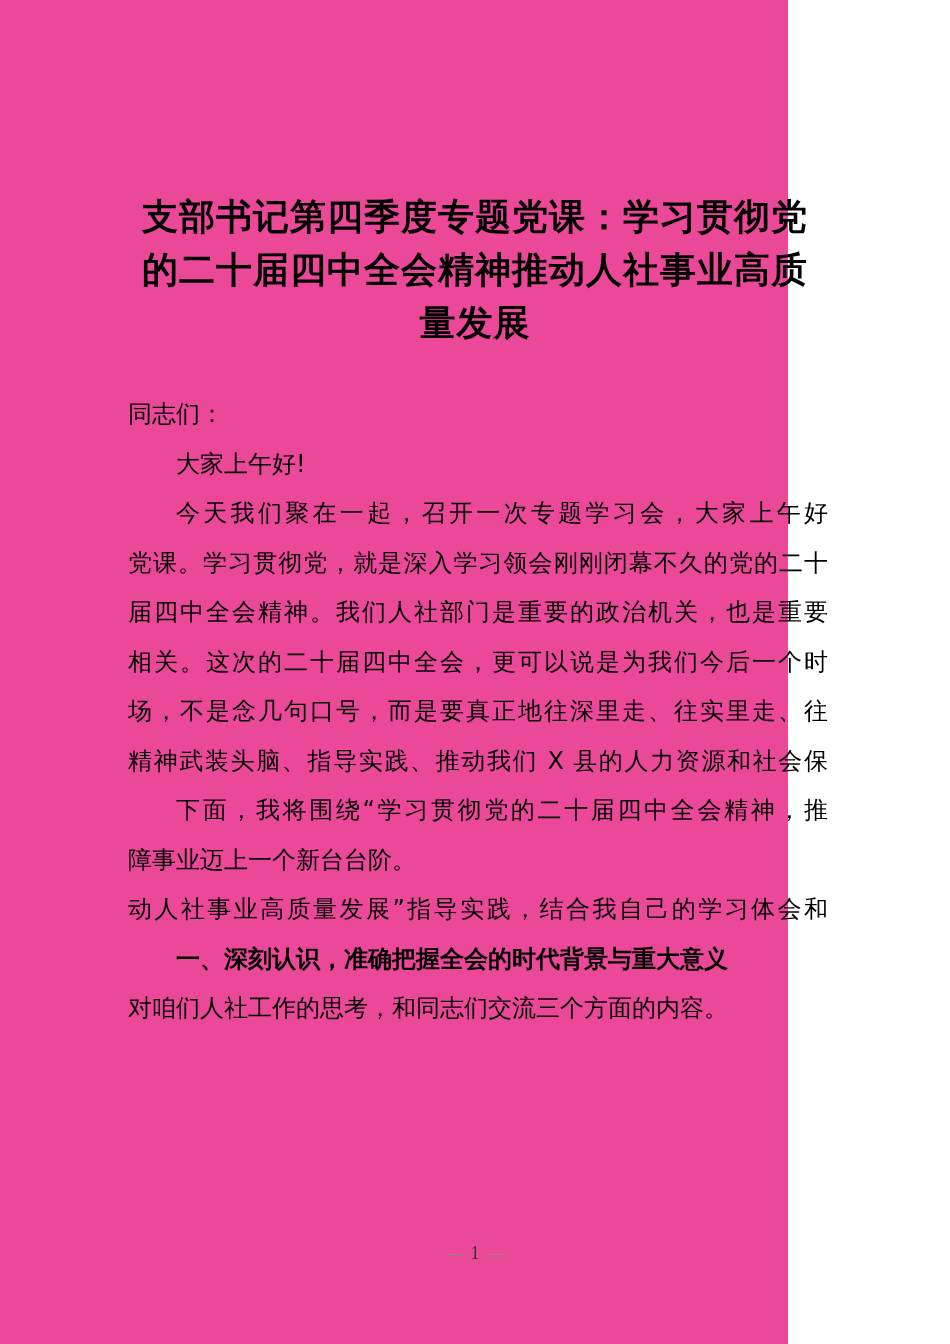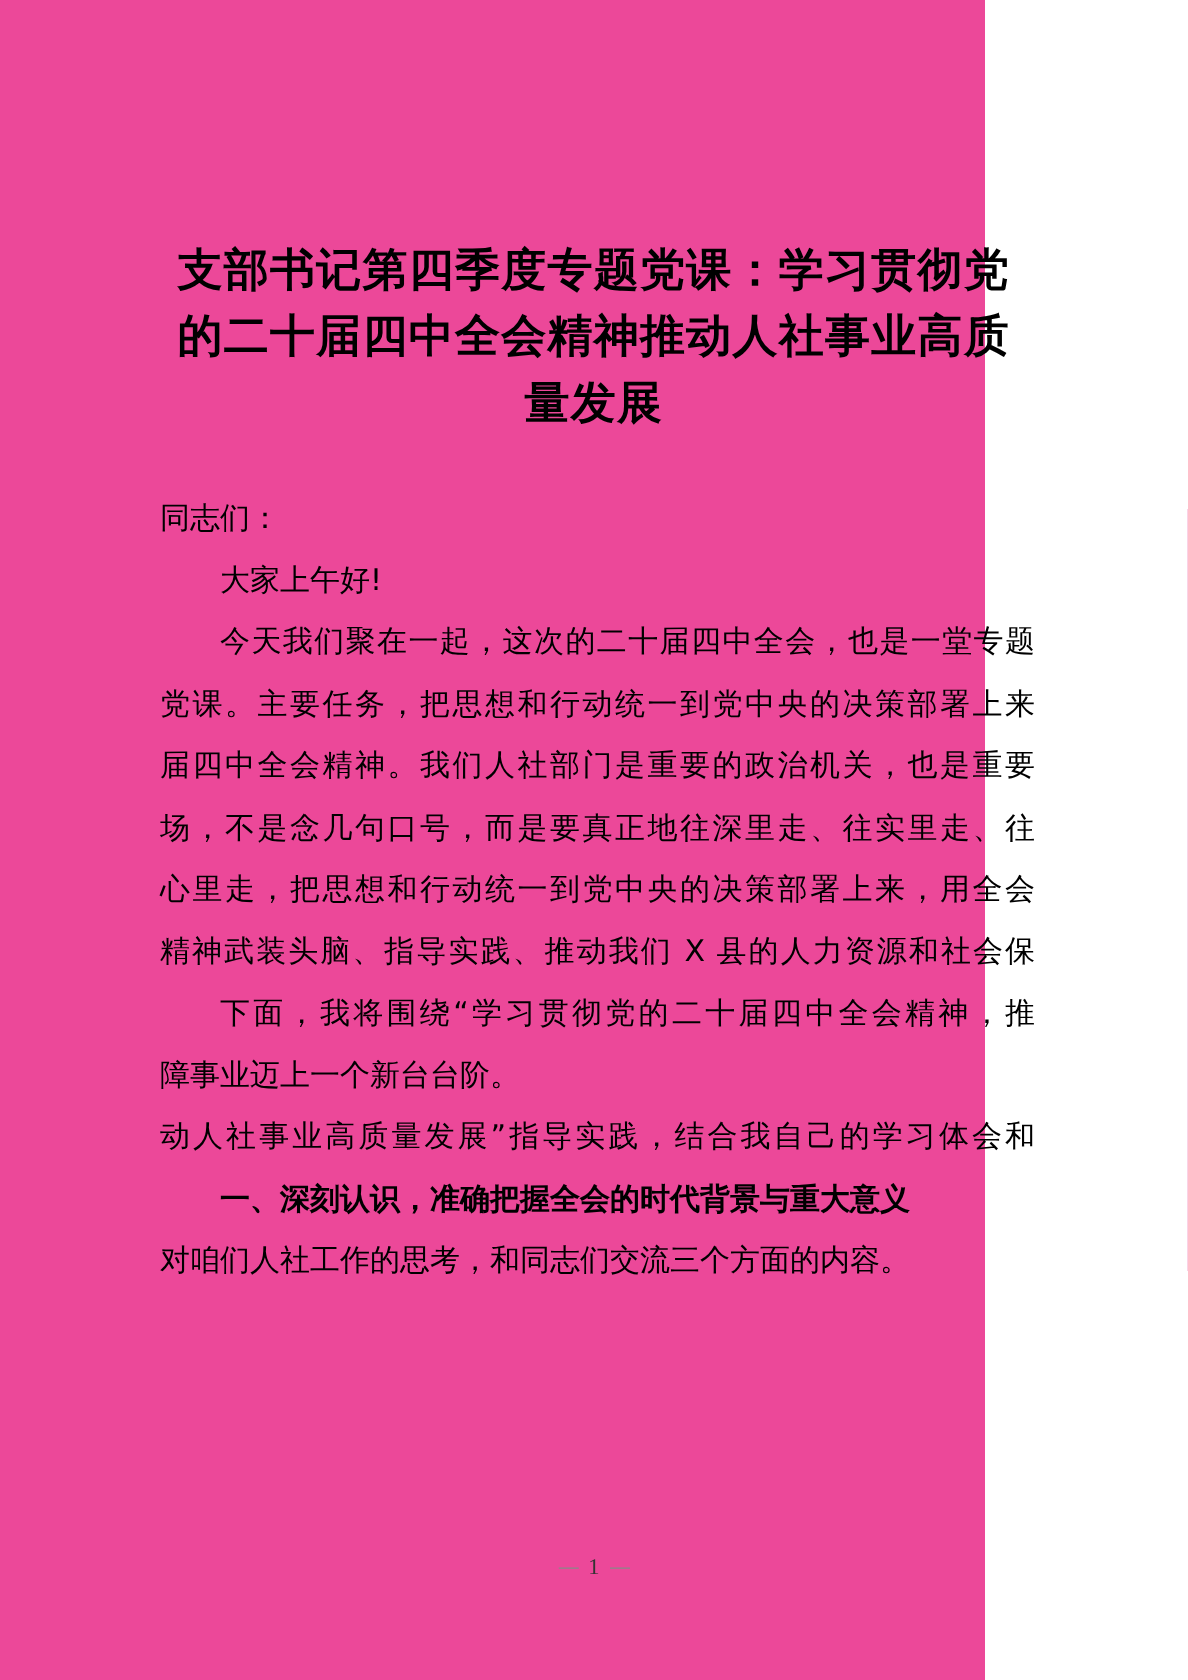--- a/index.html
+++ b/index.html
@@ -32,25 +32,25 @@
 <div class="page">
   <div class="title">
     <span class="title-line">支部书记第四季度专题党课：学习贯彻党</span>
     <span class="title-line">的二十届四中全会精神推动人社事业高质</span>
     <span class="title-line">量发展</span>
   </div>
 
   <div class="body">
     <span class="line">同志们：</span>
     <span class="line indent">大家上午好!</span>
-    <span class="line indent justify">今天我们聚在一起，这次的二十届四中全会，也是一堂专题</span>
-    <span class="line justify">党课。主要任务，把思想和行动统一到党中央的决策部署上来</span>
+    <span class="line indent justify">今天我们聚在一起，召开一次专题学习会，大家上午好</span>
+    <span class="line justify">党课。学习贯彻党，就是深入学习领会刚刚闭幕不久的党的二十</span>
     <span class="line justify">届四中全会精神。我们人社部门是重要的政治机关，也是重要</span>
+    <span class="line justify">相关。这次的二十届四中全会，更可以说是为我们今后一个时</span>
     <span class="line justify">场，不是念几句口号，而是要真正地往深里走、往实里走、往</span>
-    <span class="line justify">心里走，把思想和行动统一到党中央的决策部署上来，用全会</span>
     <span class="line justify">精神武装头脑、指导实践、推动我们 X 县的人力资源和社会保</span>
     <span class="line indent justify">下面，我将围绕“学习贯彻党的二十届四中全会精神，推</span>
     <span class="line">障事业迈上一个新台台阶。</span>
     <span class="line justify">动人社事业高质量发展”指导实践，结合我自己的学习体会和</span>
     <span class="line heading">一、深刻认识，准确把握全会的时代背景与重大意义</span>
     <span class="line">对咱们人社工作的思考，和同志们交流三个方面的内容。</span>
   </div>
 
   <div class="footer">
     <span class="dash"></span><span>1</span><span class="dash"></span>

